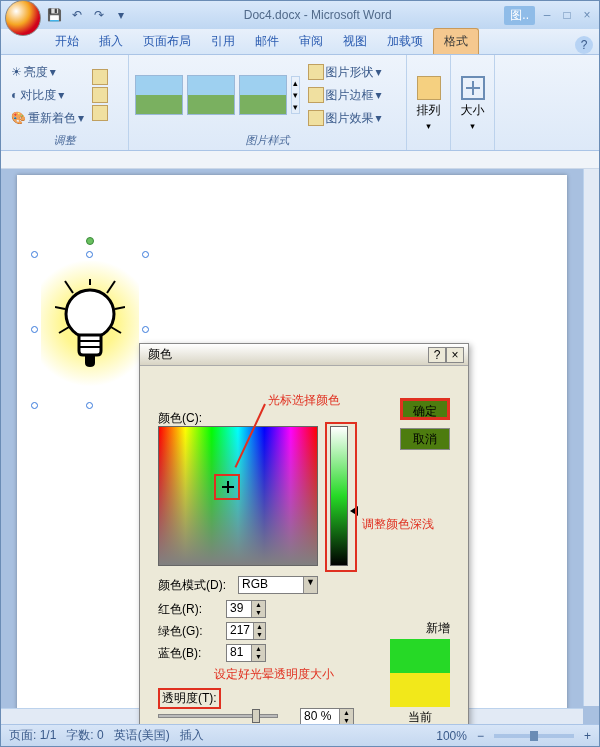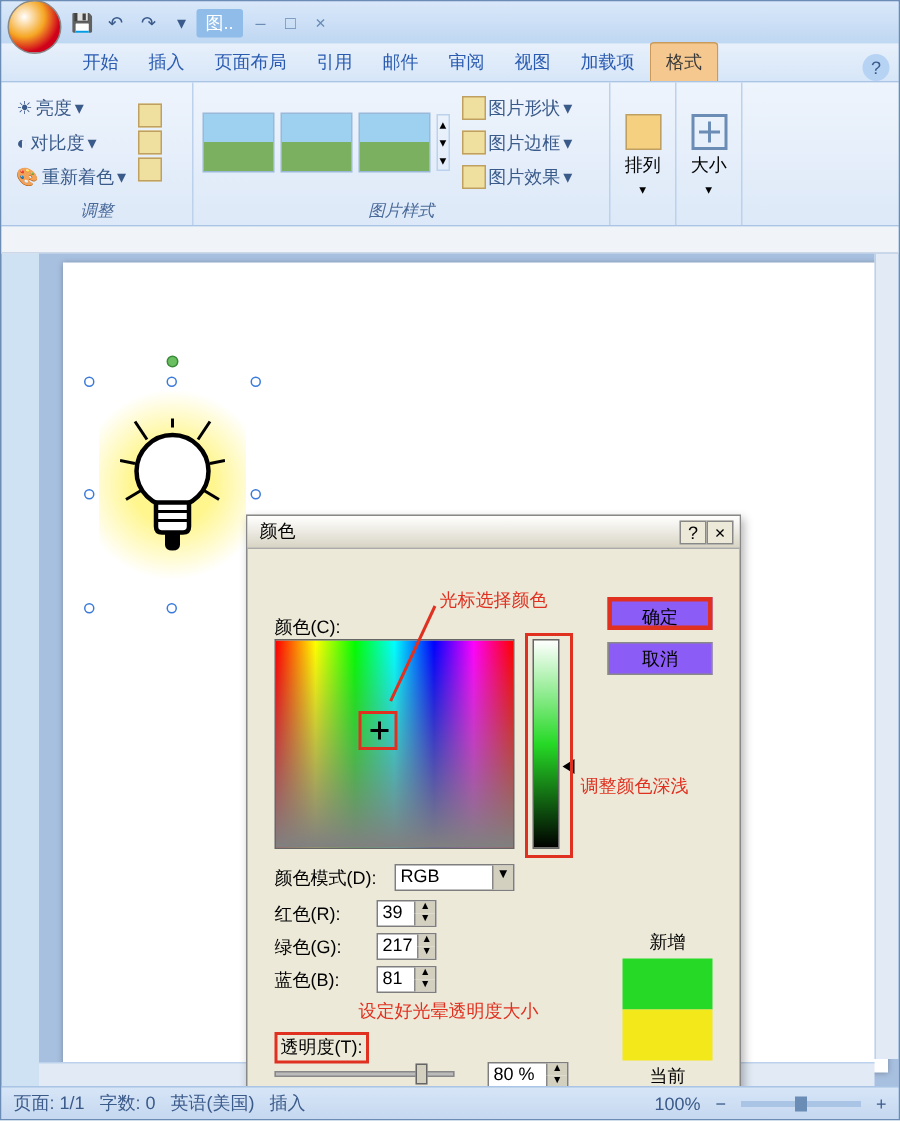--- a/index.html
+++ b/index.html
@@ -25,21 +25,21 @@
 .vcol{display:flex;flex-direction:column;gap:2px;}
 .thumb{width:48px;height:40px;background:linear-gradient(#9ed0f0 50%,#7ab060 50%);border:1px solid #9ab8d8;}
 .sico{width:16px;height:16px;background:#f0e0a0;border:1px solid #c0a060;display:inline-block;}
 .bigbtn{display:flex;flex-direction:column;align-items:center;gap:2px;width:36px;}
 .bigico{width:24px;height:24px;background:#f5d080;border:1px solid #c0a060;}
 .bigico2{width:24px;height:24px;border:2px solid #6a8cb5;position:relative;}
 .bigico2:before,.bigico2:after{content:"";position:absolute;background:#6a8cb5;}
 .bigico2:before{left:3px;right:3px;top:50%;height:2px;margin-top:-1px;}
 .bigico2:after{top:3px;bottom:3px;left:50%;width:2px;margin-left:-1px;}
 .ruler{height:18px;background:#f0f4f9;border-bottom:1px solid #ccd8e8;position:relative;}
-.doc-area{flex:1;background:#a8c0e0;position:relative;overflow:hidden;margin-left:25px;}
+.doc-area{flex:1;background:#a8c0e0;position:relative;overflow:hidden;}
 .page{position:absolute;left:16px;top:6px;width:550px;height:540px;background:#fff;box-shadow:0 0 4px rgba(0,0,0,0.3);}
 .img-sel{position:absolute;left:18px;top:80px;width:110px;height:150px;}
 .sel-handle{width:7px;height:7px;border:1px solid #3a7adb;background:#fff;border-radius:50%;position:absolute;}
 .rot-handle{width:8px;height:8px;background:#6ac060;border:1px solid #3a8a3a;border-radius:50%;position:absolute;left:50%;top:-18px;margin-left:-4px;}
 .bulb-glow{position:absolute;inset:6px;background:radial-gradient(circle at 50% 45%,rgba(255,245,130,0.9) 30%,rgba(255,245,130,0) 70%);}
 .bulb{position:absolute;left:50%;top:24px;transform:translateX(-50%);}
 .vscroll{position:absolute;right:0;top:0;width:16px;bottom:18px;background:#e2eaf5;border-left:1px solid #bcd2ec;}
 .hscroll{position:absolute;left:0;right:16px;bottom:0;height:16px;background:#e2eaf5;border-top:1px solid #bcd2ec;}
 .status{height:22px;background:linear-gradient(#d7e5f7,#c5d8f0);display:flex;align-items:center;padding:0 8px;gap:10px;color:#3a5a8a;border-top:1px solid #aac4e6;}
 .status .spacer{flex:1;}
@@ -48,21 +48,21 @@
 
 
 .dialog{position:absolute;left:138px;top:174px;width:330px;height:390px;background:#ece9d8;border:1px solid #888;box-shadow:2px 2px 6px rgba(0,0,0,0.3);display:flex;flex-direction:column;}
 .dlg-title{height:22px;background:linear-gradient(#fff,#d8d4c4);display:flex;align-items:center;padding:0 4px;border-bottom:1px solid #aaa;}
 .dlg-title-text{flex:1;padding-left:4px;}
 .dlg-x{width:18px;height:16px;border:1px solid #888;background:#ece9d8;text-align:center;line-height:14px;font-family:sans-serif;}
 .dlg-body{flex:1;padding:6px 10px 8px;position:relative;}
 .dlg-tabs{display:flex;height:22px;}
 .dlg-tab{padding:3px 12px;border:1px solid #888;background:#ece9d8;position:relative;top:1px;}
 .dlg-tab.active{background:#ece9d8;border-bottom:1px solid #ece9d8;z-index:2;border:2px solid #e03020;border-bottom:1px solid #ece9d8;}
-.btn{width:70px;height:22px;border:1px solid #888;background:#8b5cf6;text-align:center;line-height:20px;}
+.btn{width:50px;height:22px;border:1px solid #888;background:#4d7c0f;text-align:center;line-height:20px;}
 .btn.ok{border:3px solid #e03020;position:absolute;right:18px;top:32px;}
 .btn.cancel{position:absolute;right:18px;top:62px;}
 .spectrum{position:absolute;left:18px;top:60px;width:160px;height:140px;background:
  linear-gradient(to bottom,rgba(128,128,128,0) 0%,rgba(128,128,128,1) 100%),
  linear-gradient(to right,#ff0000,#ffff00,#00ff00,#00ffff,#0000ff,#ff00ff,#ff0000);
  border:1px solid #666;}
 .cursor-box{position:absolute;left:74px;top:108px;width:26px;height:26px;border:2px solid #e03020;}
 .cursor-mark{position:absolute;left:82px;top:115px;width:12px;height:12px;}
 .cursor-mark:before,.cursor-mark:after{content:"";position:absolute;background:#000;}
 .cursor-mark:before{left:5px;top:0;width:2px;height:12px;}
@@ -97,20 +97,21 @@
 
 <div class="window">
  <div class="titlebar">
   <div class="office-btn"></div>
   <div class="qat">
    <div class="qat-btn">💾</div>
    <div class="qat-btn">↶</div>
    <div class="qat-btn">↷</div>
    <div class="qat-btn">▾</div>
   </div>
+  <div class="title-text">Doc4.docx - Microsoft Word</div>
   <div class="tool-badge">图..</div>
   <div class="win-ctrl">
    <span>–</span>
    <span>□</span>
    <span>×</span>
   </div>
  </div>
 
  <div class="tabbar">
   <div class="tab">开始</div>
@@ -267,21 +268,21 @@
      <div class="spin">
               <span>81</span>
               <div class="spinbtns">
                 <div>▲</div>
                 <div>▼</div>
               </div>
             </div>
     </div>
 
     <div class="swatch-box">
-     <div style="text-align:center;margin-bottom:2px">新增</div>
+     <div style="text-align:right;margin-bottom:2px">新增</div>
      <div class="swatch new"></div>
      <div class="swatch cur"></div>
      <div style="text-align:center;margin-top:2px">当前</div>
     </div>
 
     <div class="lbl" style="left:18px;top:322px;border:2px solid #e03020;padding:0 2px">透明度(T):</div>
     <div class="slider-track" style="left:18px;top:348px"></div>
     <div class="slider-thumb" style="left:112px;top:343px"></div>
     <div class="spin" style="position:absolute;left:160px;top:342px;width:54px">
             <span>80 %</span>

